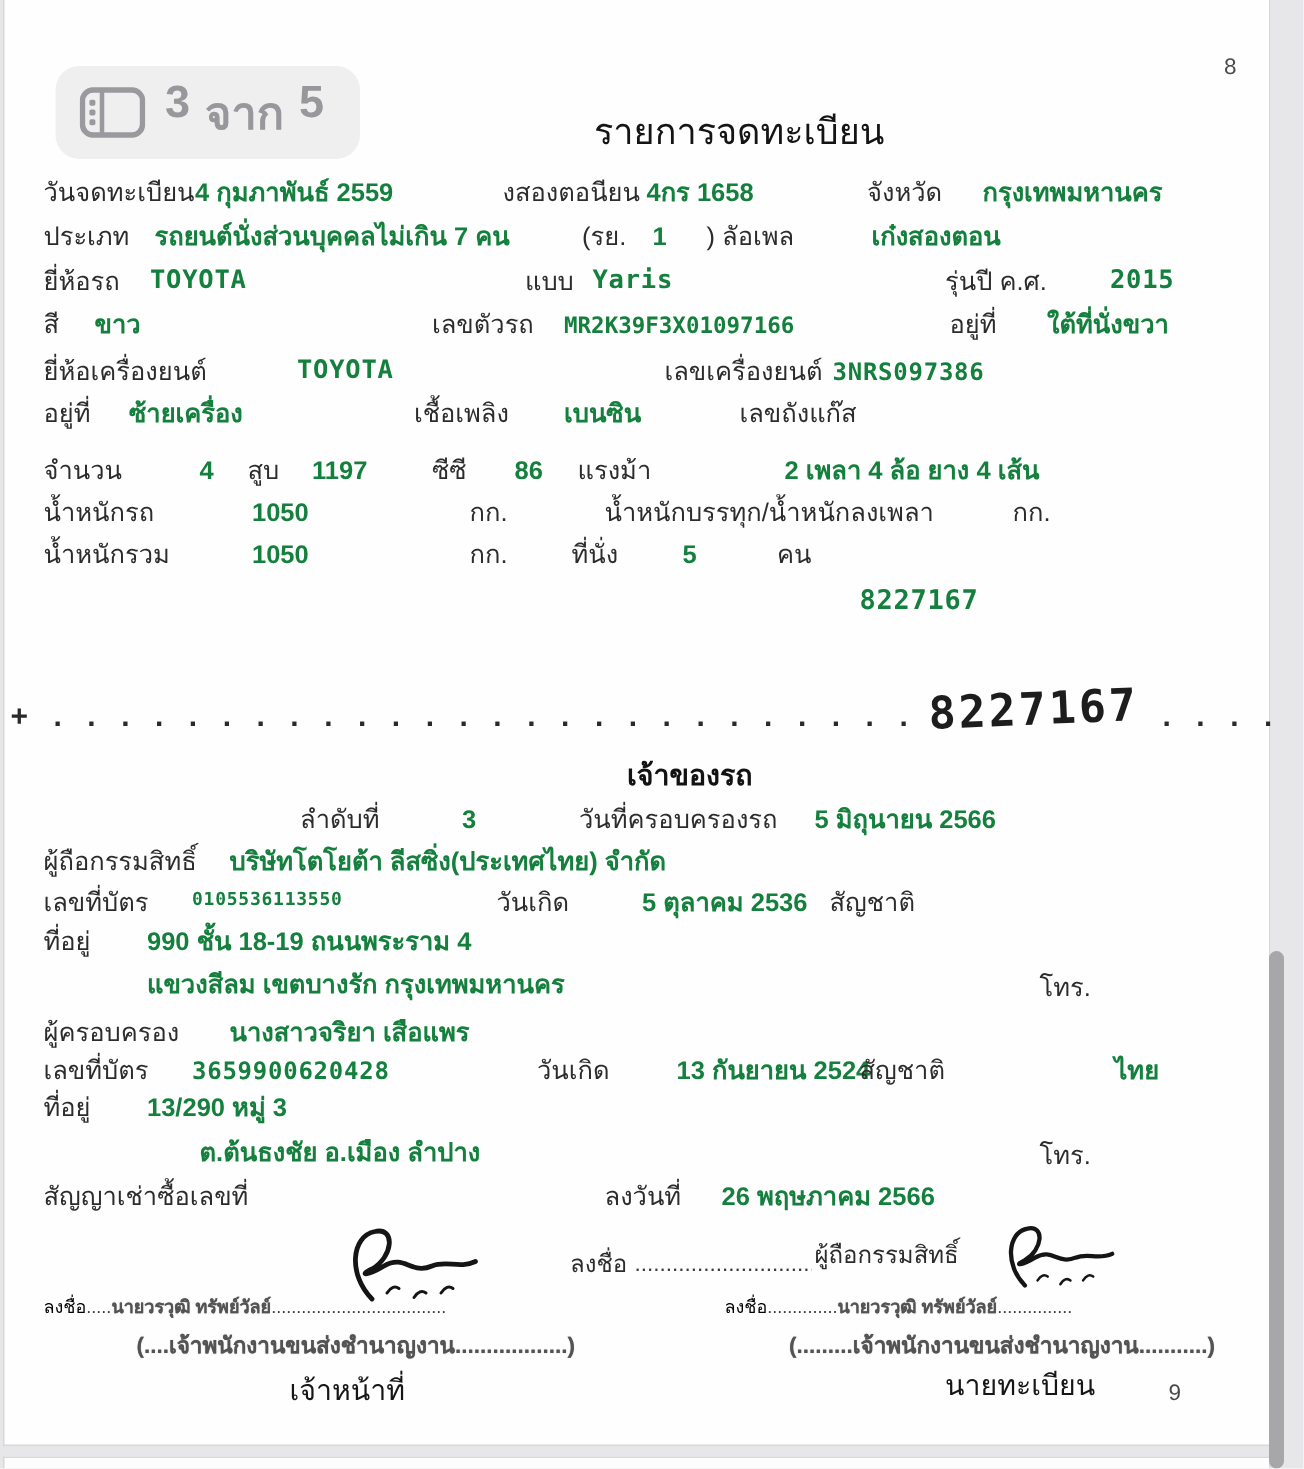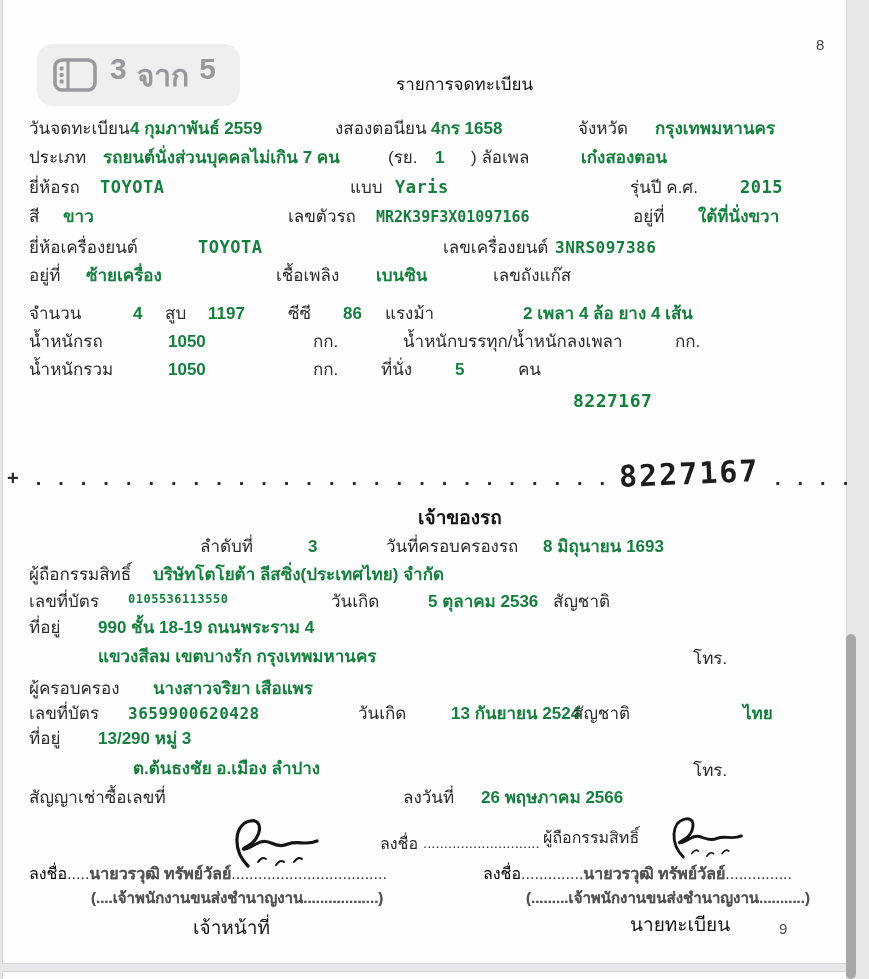--- a/index.html
+++ b/index.html
@@ -16,42 +16,42 @@
   .next-page{
     position:absolute;left:2px;top:971px;width:845px;height:8px;
     background:#fdfdfd;border:1px solid #d8d8d8;border-bottom:none;box-sizing:border-box;
   }
   .t{position:absolute;white-space:nowrap;font-size:17px;line-height:1.25;color:#262626;}
   .lbl{color:#2c2c2c;}
   .val{font-weight:700;color:#15803d;}
   .mono{font-family:"DejaVu Sans Mono",monospace;letter-spacing:.5px;}
   .stamp{font-weight:700;color:#2e2e2e;opacity:.82;text-shadow:0 0 .6px #555;}
   .dots{color:#3a3a3a;}
-  .title{font-size:17px;color:#141414;}
+  .title{font-size:24px;color:#141414;}
   .section{font-size:19px;font-weight:600;color:#121212;}
   .pageno{font-size:15px;color:#4a4a4a;}
   .caption{font-size:19px;color:#161616;}
   .clip{overflow:hidden;display:inline-block;vertical-align:bottom;}
   .badge{
     position:absolute;left:37px;top:44px;height:62px;padding:0 24px 0 16px;
     background:#efeff0;border-radius:16px;
     display:flex;align-items:center;gap:13px;box-sizing:border-box;
   }
   .badge-text{font-size:30px;font-weight:700;color:#97979c;display:flex;gap:10px;}
   .perf-dots{font-size:20px;font-weight:700;letter-spacing:17px;color:#2a2a2a;}
   .perf-num{
     font-family:"DejaVu Sans Mono",monospace;font-weight:700;font-size:30px;color:#1d1d1d;
     transform:rotate(-2.5deg);letter-spacing:2px;
   }
   .scroll-thumb{
     position:absolute;left:846px;top:634px;width:10px;height:345px;
     background:#a7a7aa;border-radius:5px;
   }
   .sig{position:absolute;}
-  .namerow{position:absolute;white-space:nowrap;font-size:16px;}
+  .namerow{position:absolute;white-space:nowrap;font-size:12px;}
   .namerow .dot-fill{color:#3a3a3a;}
 </style>
 </head>
 <body>
 
 <div class="page">
 
   <span class="t pageno" style="left:813px;top:36px">8</span>
   <span class="t pageno" style="left:776px;top:920px">9</span>
 
@@ -122,21 +122,21 @@
 
   <span class="t perf-dots clip" style="left:4px;top:466px;width:608px">+.............................</span>
   <span class="t perf-num" style="left:616px;top:455px">8227167</span>
   <span class="t perf-dots clip" style="left:772px;top:466px;width:72px">....</span>
 
   <span class="t section" style="left:415px;top:506px">เจ้าของรถ</span>
 
   <span class="t lbl" style="left:197px;top:536px">ลำดับที่</span>
   <span class="t val" style="left:305px;top:536px">3</span>
   <span class="t lbl" style="left:383px;top:536px">วันที่ครอบครองรถ</span>
-  <span class="t val" style="left:540px;top:536px">8 มิถุนายน 1693</span>
+  <span class="t val" style="left:540px;top:536px">5 มิถุนายน 2566</span>
 
   <span class="t lbl" style="left:26px;top:564px">ผู้ถือกรรมสิทธิ์</span>
   <span class="t val" style="left:150px;top:564px">บริษัทโตโยต้า ลีสซิ่ง(ประเทศไทย) จำกัด</span>
 
   <span class="t lbl" style="left:26px;top:591px">เลขที่บัตร</span>
   <span class="t val mono" style="left:125px;top:592px;font-size:12px">0105536113550</span>
   <span class="t lbl" style="left:328px;top:591px">วันเกิด</span>
   <span class="t val" style="left:425px;top:591px">5 ตุลาคม 2536</span>
   <span class="t lbl" style="left:550px;top:591px">สัญชาติ</span>
 

